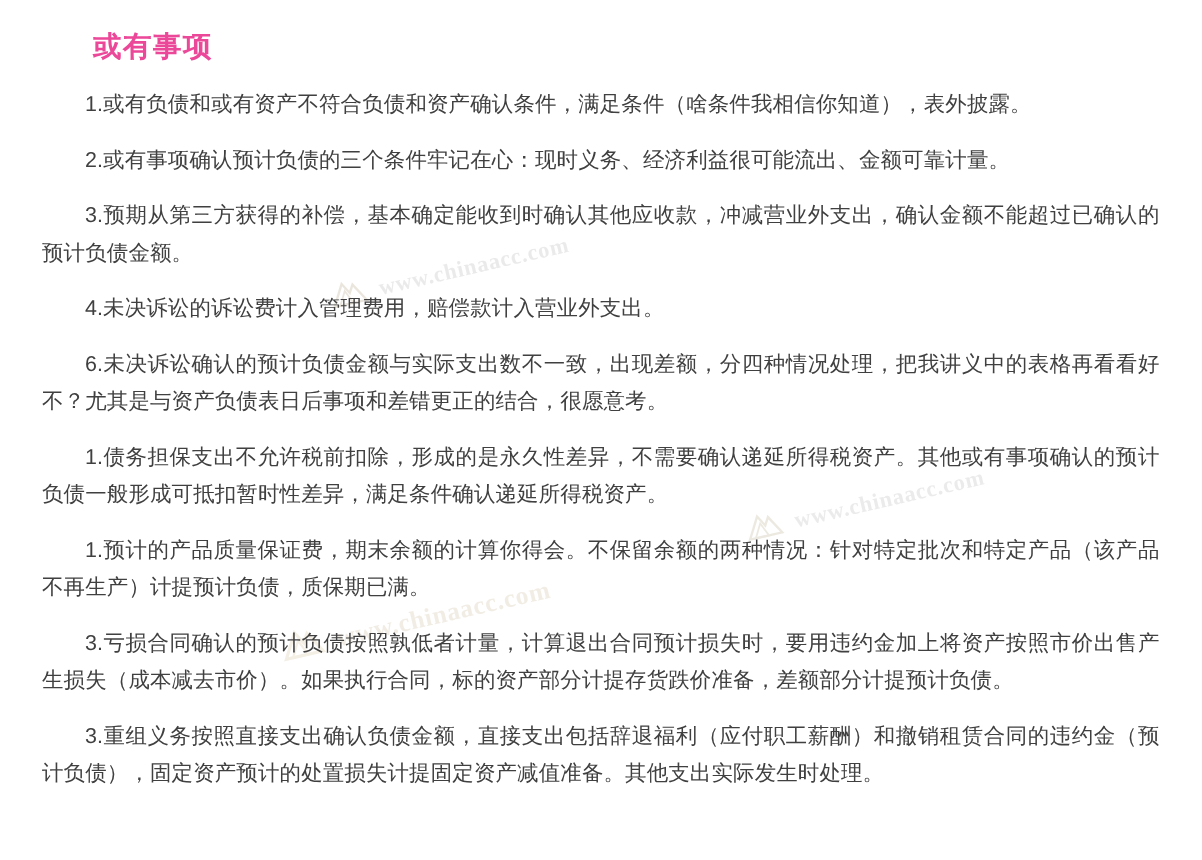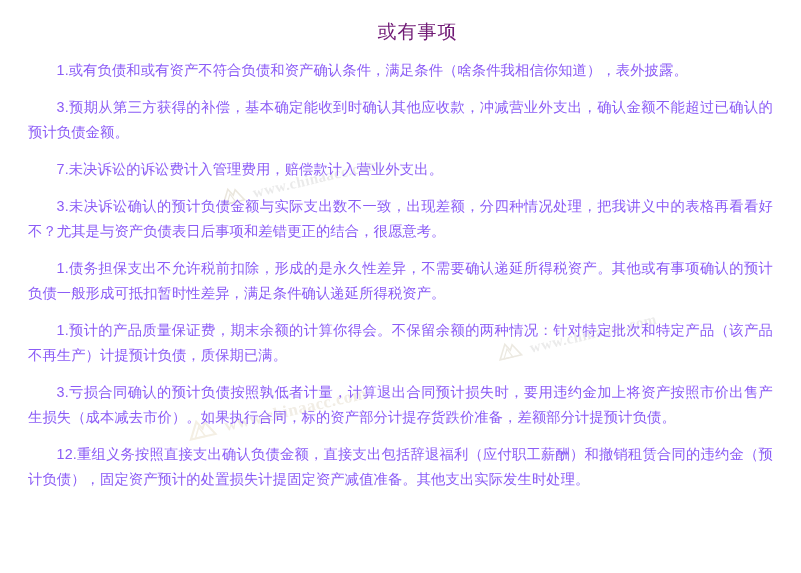--- a/index.html
+++ b/index.html
@@ -15,34 +15,33 @@
     position: relative;
   }
   .page {
     position: relative;
     width: 801px;
     height: 573px;
     box-sizing: border-box;
     padding: 14px 28px 0 28px;
   }
   .doc-title {
-    color: #701a75;
+    color: #ec4899;
     font-size: 19px;
-    font-weight: normal;
+    font-weight: bold;
     letter-spacing: 1px;
     margin: 4px 0 6px 34px;
     line-height: 28px;
-    text-align: center;
   }
   .doc-body {
     position: relative;
     z-index: 2;
   }
   .para {
-    color: #8b5cf6;
+    color: #404040;
     font-size: 14.3px;
     line-height: 25px;
     text-indent: 2em;
     margin: 12px 0 3px 0;
     text-align: justify;
     letter-spacing: 0.1px;
   }
   
   .wm {
     position: absolute;
@@ -107,21 +106,22 @@
         <path d="M6 17 L11 8 L15 17 Z" fill="none" stroke="#e0d2b4" stroke-width="1.3"></path>
       </svg>
     </span>
     <span class="wm-text">www.chinaacc.com</span>
   </div>
 
   <div class="doc-body">
     <h1 class="doc-title">或有事项</h1>
 
     <p class="para">1.或有负债和或有资产不符合负债和资产确认条件，满足条件（啥条件我相信你知道），表外披露。</p>
+    <p class="para">2.或有事项确认预计负债的三个条件牢记在心：现时义务、经济利益很可能流出、金额可靠计量。</p>
     <p class="para">3.预期从第三方获得的补偿，基本确定能收到时确认其他应收款，冲减营业外支出，确认金额不能超过已确认的预计负债金额。</p>
-    <p class="para">7.未决诉讼的诉讼费计入管理费用，赔偿款计入营业外支出。</p>
-    <p class="para">3.未决诉讼确认的预计负债金额与实际支出数不一致，出现差额，分四种情况处理，把我讲义中的表格再看看好不？尤其是与资产负债表日后事项和差错更正的结合，很愿意考。</p>
+    <p class="para">4.未决诉讼的诉讼费计入管理费用，赔偿款计入营业外支出。</p>
+    <p class="para">6.未决诉讼确认的预计负债金额与实际支出数不一致，出现差额，分四种情况处理，把我讲义中的表格再看看好不？尤其是与资产负债表日后事项和差错更正的结合，很愿意考。</p>
     <p class="para">1.债务担保支出不允许税前扣除，形成的是永久性差异，不需要确认递延所得税资产。其他或有事项确认的预计负债一般形成可抵扣暂时性差异，满足条件确认递延所得税资产。</p>
     <p class="para">1.预计的产品质量保证费，期末余额的计算你得会。不保留余额的两种情况：针对特定批次和特定产品（该产品不再生产）计提预计负债，质保期已满。</p>
     <p class="para">3.亏损合同确认的预计负债按照孰低者计量，计算退出合同预计损失时，要用违约金加上将资产按照市价出售产生损失（成本减去市价）。如果执行合同，标的资产部分计提存货跌价准备，差额部分计提预计负债。</p>
-    <p class="para">12.重组义务按照直接支出确认负债金额，直接支出包括辞退福利（应付职工薪酬）和撤销租赁合同的违约金（预计负债），固定资产预计的处置损失计提固定资产减值准备。其他支出实际发生时处理。</p>
+    <p class="para">3.重组义务按照直接支出确认负债金额，直接支出包括辞退福利（应付职工薪酬）和撤销租赁合同的违约金（预计负债），固定资产预计的处置损失计提固定资产减值准备。其他支出实际发生时处理。</p>
   </div>
 </div>
 
 </body></html>

